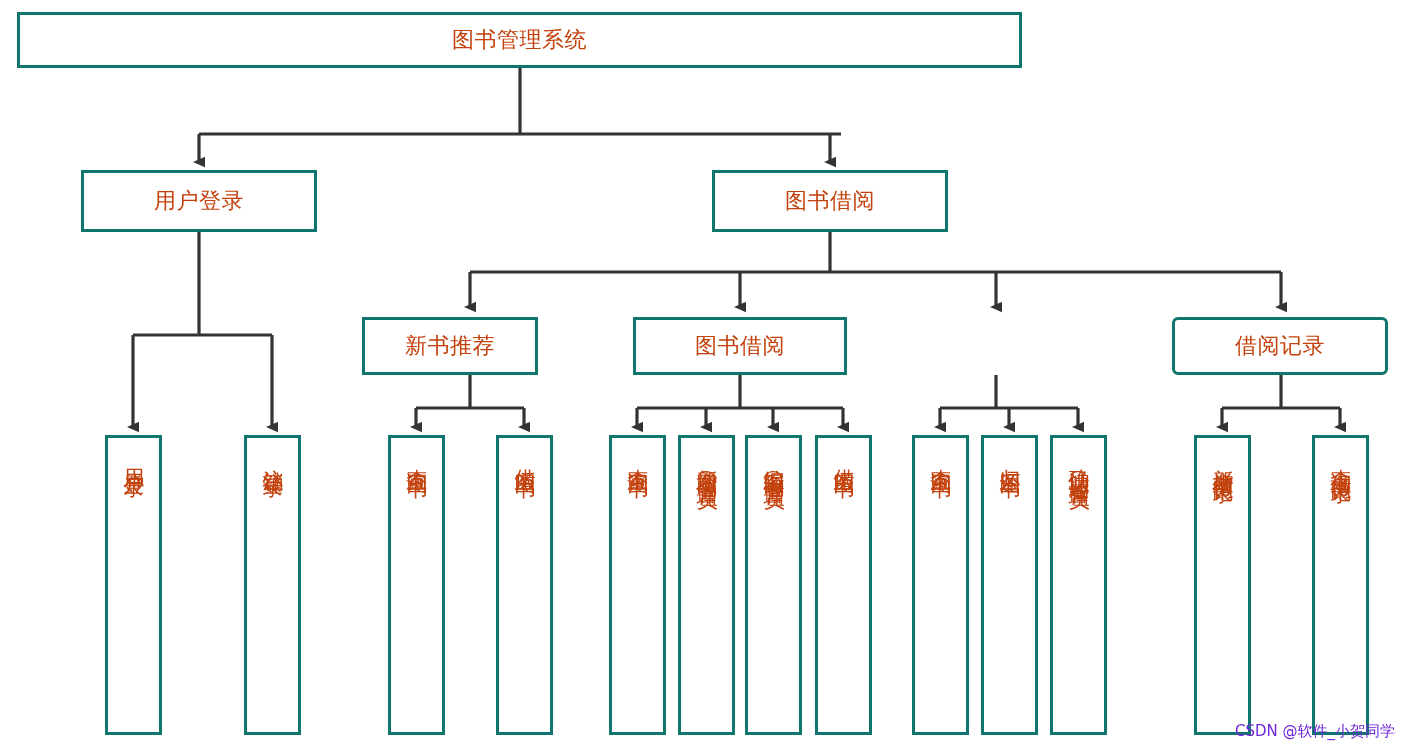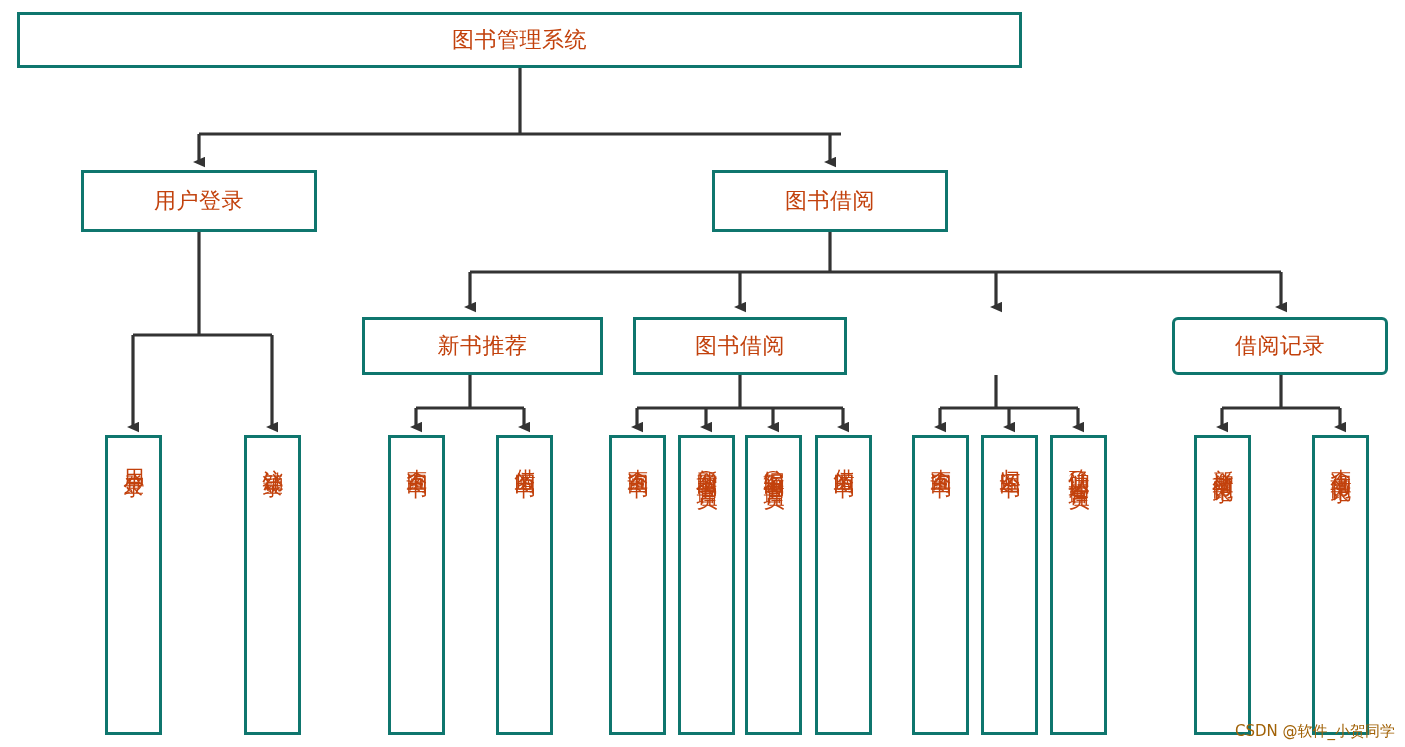--- a/index.html
+++ b/index.html
@@ -54,21 +54,21 @@
     font-size: 21px;
     letter-spacing: 3px;
     line-height: 1;
     white-space: nowrap;
   }
   #watermark {
     position: absolute;
     right: 10px;
     bottom: 6px;
     font-size: 15px;
-    color: #a16207;
+    color: #6d28d9;
     white-space: nowrap;
     user-select: none;
   }
 </style>
 </head>
 <body>
 
 <div id="canvas">
 
   <svg id="wires" viewBox="0 0 1405 747" xmlns="http://www.w3.org/2000/svg">
@@ -126,21 +126,21 @@
   </div>
 
   <div class="node horiz" style="left:81px; top:170px; width:236px; height:62px;">
     <span class="label">用户登录</span>
   </div>
 
   <div class="node horiz" style="left:712px; top:170px; width:236px; height:62px;">
     <span class="label">图书借阅</span>
   </div>
 
-  <div class="node horiz" style="left:362px; top:317px; width:241px; height:58px;align-items:center;">
+  <div class="node horiz" style="left:362px; top:317px; width:176px; height:58px;align-items:center;">
     <span class="label">新书推荐</span>
   </div>
 
   <div class="node horiz" style="left:633px; top:317px; width:214px; height:58px;">
     <span class="label">图书借阅</span>
   </div>
 
 
   <div class="node horiz" style="left:1172px; top:317px; width:216px; height:58px;border-radius:6px;">
     <span class="label">借阅记录</span>

